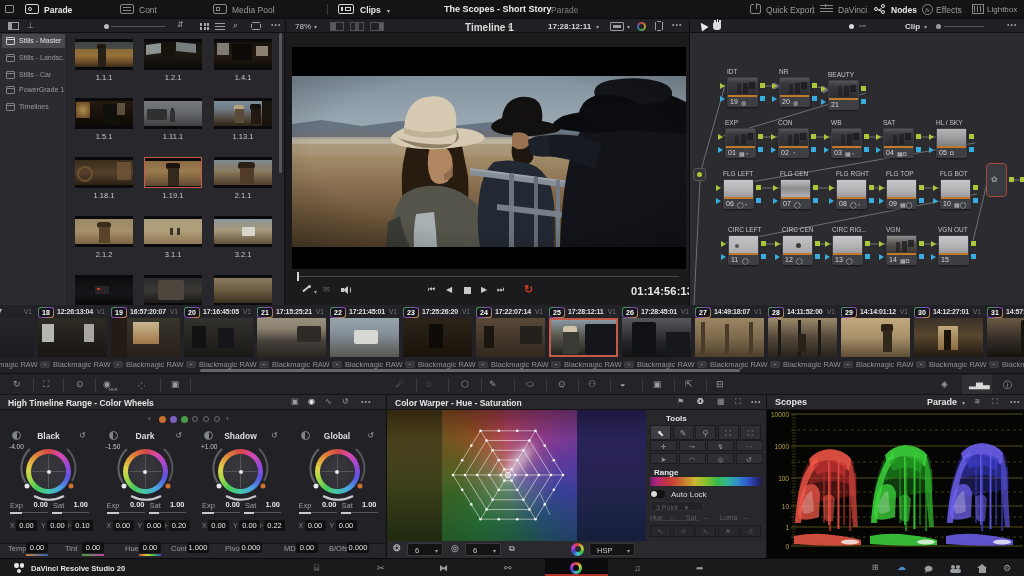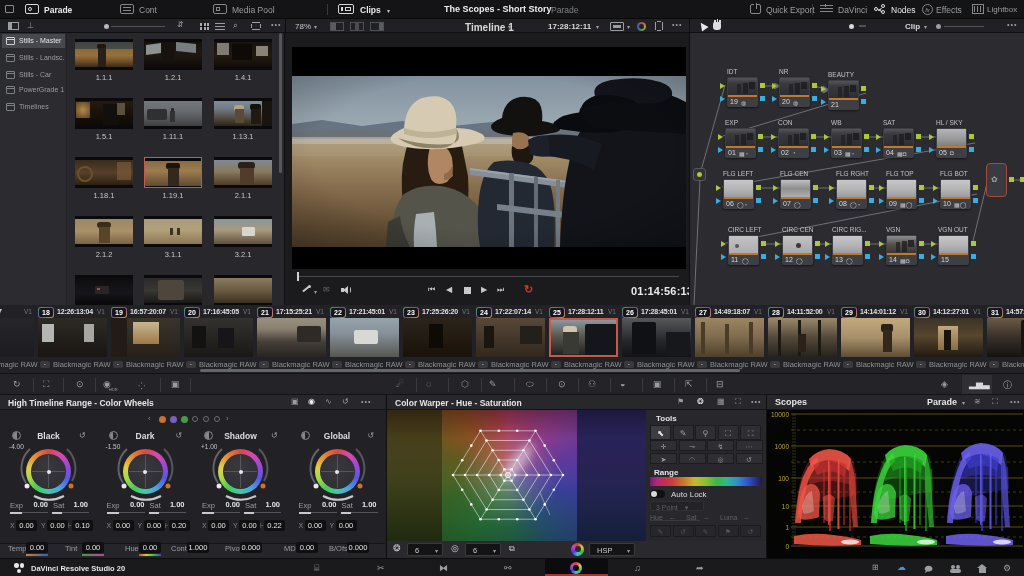--- a/index.html
+++ b/index.html
@@ -48,21 +48,21 @@
         <div class="abs" style="left:5px;top:-1px;width:1px;height:3px;background:#85888b;"></div>
       </div>
   <div class="abs" style="left:838px;top:5px;font-size:8.5px;color:#9a9da1;">DaVinci</div>
   <div class="abs" style="left:874px;top:4px;width:13px;height:11px;">
         <div class="abs" style="left:0;top:3px;width:4px;height:4px;border:1px solid #e8e8ea;border-radius:50%;"></div>
         <div class="abs" style="left:7px;top:0px;width:4px;height:4px;border:1px solid #e8e8ea;border-radius:50%;"></div>
         <div class="abs" style="left:7px;top:6px;width:4px;height:4px;border:1px solid #e8e8ea;border-radius:50%;"></div>
         <div class="abs" style="left:4px;top:5px;width:4px;height:1px;background:#e8e8ea;transform:rotate(-35deg);"></div>
         <div class="abs" style="left:4px;top:6px;width:4px;height:1px;background:#e8e8ea;transform:rotate(35deg);"></div>
       </div>
-  <div class="abs" style="left:891px;top:5px;font-size:8.5px;font-weight:normal;color:#e8e8ea;">Nodes</div>
+  <div class="abs" style="left:891px;top:5px;font-size:8.5px;font-weight:bold;color:#e8e8ea;">Nodes</div>
   <div class="abs" style="left:922px;top:4px;width:11px;height:11px;border:1px solid #85888b;border-radius:50%;font-size:6px;font-style:italic;color:#9a9da1;text-align:center;line-height:10px;">fx</div>
   <div class="abs" style="left:936px;top:5px;font-size:8.5px;color:#9a9da1;">Effects</div>
   <div class="abs" style="left:972px;top:4px;width:12px;height:10px;border:1px solid #85888b;padding:1px;">
         <div style="width:100%;height:100%;background:repeating-linear-gradient(90deg,#85888b 0,#85888b 1px,transparent 1px,transparent 3px);"></div>
       </div>
   <div class="abs" style="left:987px;top:5px;font-size:8px;color:#9a9da1;">Lightbox</div>
 </div>
 
 <div class="abs" style="left:0;top:19px;width:1024px;height:14px;background:#212125;border-bottom:1px solid #101013;">
   <div class="abs" style="left:8px;top:3px;width:11px;height:8px;border:1px solid #9a9da1;">
@@ -1045,21 +1045,21 @@
         <circle cx="157.7" cy="94.4" r="1.3" fill="#fff"></circle>
         <circle cx="130.2" cy="109.2" r="1.3" fill="#fff"></circle>
         <circle cx="111.8" cy="109.2" r="1.3" fill="#fff"></circle>
         <circle cx="84.3" cy="94.4" r="1.3" fill="#fff"></circle>
         <circle cx="75.2" cy="79.7" r="1.3" fill="#fff"></circle>
         <circle cx="121" cy="65" r="2.5" fill="none" stroke="#fff" stroke-width="1"></circle>
         <ellipse cx="131" cy="52" rx="7" ry="22" fill="rgba(235,235,240,0.55)" transform="rotate(38 131 52)" style="filter:blur(4px);"></ellipse>
         <line x1="153" y1="83" x2="163" y2="105" stroke="rgba(255,255,255,0.4)" stroke-width="1"></line>
       </svg>
 <div class="abs" style="left:259px;top:15px;width:120px;height:131px;background:#28282c;">
-<div class="abs" style="left:10px;top:4px;font-size:8px;font-weight:bold;color:#e4e5e6;">Tools</div>
+<div class="abs" style="left:20px;top:4px;font-size:8px;font-weight:bold;color:#e4e5e6;">Tools</div>
 <div class="abs" style="left:4px;top:15px;width:21px;height:15px;background:#3c3c41;border:1px solid #1c1c1f;font-size:8px;color:#eeeeef;text-align:center;line-height:15px;">⬉</div>
 <div class="abs" style="left:26.5px;top:15px;width:21px;height:15px;background:#2e2e33;border:1px solid #1c1c1f;font-size:8px;color:#9a9da1;text-align:center;line-height:15px;">✎</div>
 <div class="abs" style="left:49.0px;top:15px;width:21px;height:15px;background:#2e2e33;border:1px solid #1c1c1f;font-size:8px;color:#9a9da1;text-align:center;line-height:15px;">⚲</div>
 <div class="abs" style="left:71.5px;top:15px;width:21px;height:15px;background:#2e2e33;border:1px solid #1c1c1f;font-size:8px;color:#9a9da1;text-align:center;line-height:15px;">⛶</div>
 <div class="abs" style="left:94.0px;top:15px;width:21px;height:15px;background:#2e2e33;border:1px solid #1c1c1f;font-size:8px;color:#9a9da1;text-align:center;line-height:15px;">⛶</div>
 <div class="abs" style="left:4px;top:30px;width:27px;height:11px;background:#2e2e33;border:1px solid #1c1c1f;font-size:7px;color:#9a9da1;text-align:center;line-height:11px;">✛</div>
 <div class="abs" style="left:32.5px;top:30px;width:27px;height:11px;background:#2e2e33;border:1px solid #1c1c1f;font-size:7px;color:#9a9da1;text-align:center;line-height:11px;">⊸</div>
 <div class="abs" style="left:61.0px;top:30px;width:27px;height:11px;background:#2e2e33;border:1px solid #1c1c1f;font-size:7px;color:#9a9da1;text-align:center;line-height:11px;">↯</div>
 <div class="abs" style="left:89.5px;top:30px;width:27px;height:11px;background:#2e2e33;border:1px solid #1c1c1f;font-size:7px;color:#9a9da1;text-align:center;line-height:11px;">⋯</div>
 <div class="abs" style="left:4px;top:43px;width:27px;height:11px;background:#2e2e33;border:1px solid #1c1c1f;font-size:7px;color:#9a9da1;text-align:center;line-height:11px;">➤</div>

